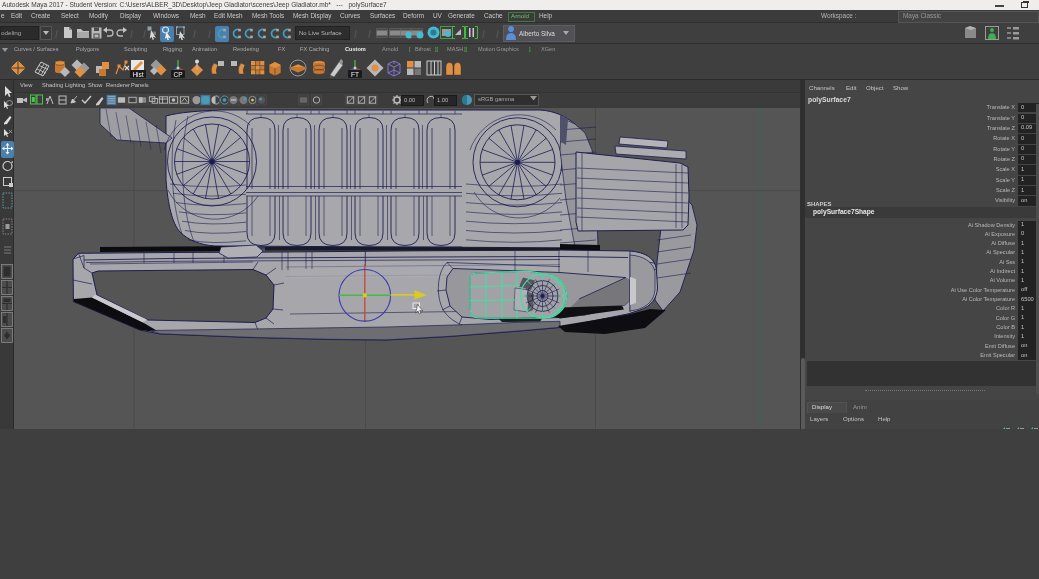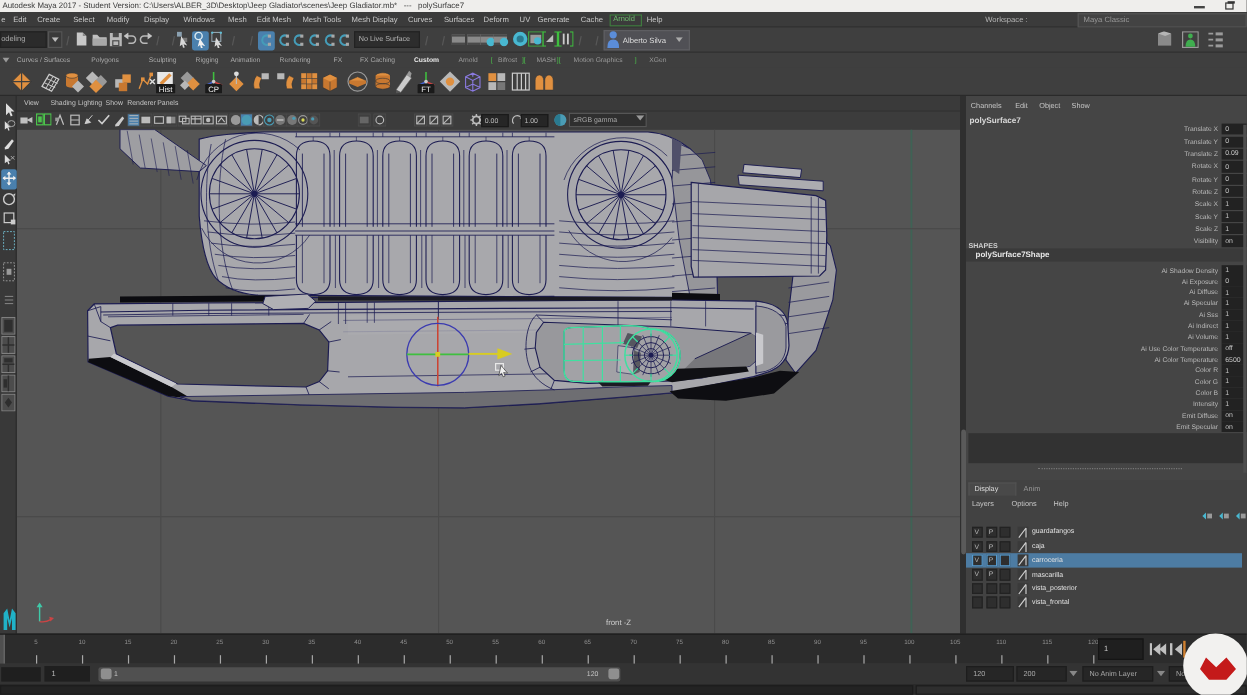--- a/index.html
+++ b/index.html
@@ -1,21 +1,21 @@
 <!DOCTYPE html>
 <html><head><meta charset="utf-8">
 <style>
 *{margin:0;padding:0;box-sizing:border-box;}
 html,body{width:1039px;height:579px;overflow:hidden;background:#3f3f3f;
 font-family:"Liberation Sans",sans-serif;}
 .abs{position:absolute;}
 .t{position:absolute;white-space:nowrap;}
 </style></head>
 <body>
-<div class="abs" style="left:0;top:0;width:1039px;height:579px;overflow:hidden;">
+<div class="abs" style="left:0;top:0;width:1039px;height:429px;overflow:hidden;">
 <div class="abs" style="left:0;top:0;width:1039px;height:10px;background:#efeeec;">
       <div class="t" style="left:2px;top:0px;font-size:8px;line-height:10px;color:#3a3a3a;transform:scale(0.82);transform-origin:0 50%;">Autodesk Maya 2017  - Student Version: C:\Users\ALBER_3D\Desktop\Jeep Gladiator\scenes\Jeep Gladiator.mb*&nbsp;&nbsp;&nbsp;---&nbsp;&nbsp;&nbsp;polySurface7</div>
       <div class="abs" style="left:995px;top:5px;width:9px;height:1.5px;background:#444;"></div>
       <div class="abs" style="left:1021px;top:2px;width:7px;height:6px;border:1px solid #333;background:#efeeec;"></div>
       <div class="abs" style="left:1023px;top:1px;width:6px;height:2px;background:#333;"></div>
     </div>
     <div class="abs" style="left:0;top:10px;width:1039px;height:13px;background:#3b3b3b;border-bottom:1px solid #2e2e2e;">
       <div class="t" style="left:0.5px;top:0;font-size:8px;line-height:13px;color:#c9c9c9;transform:scale(0.8);transform-origin:0 50%;">e</div>
       <div class="t" style="left:11.4px;top:0;font-size:8px;line-height:13px;color:#c9c9c9;transform:scale(0.8);transform-origin:0 50%;">Edit</div>
       <div class="t" style="left:31px;top:0;font-size:8px;line-height:13px;color:#c9c9c9;transform:scale(0.8);transform-origin:0 50%;">Create</div>

